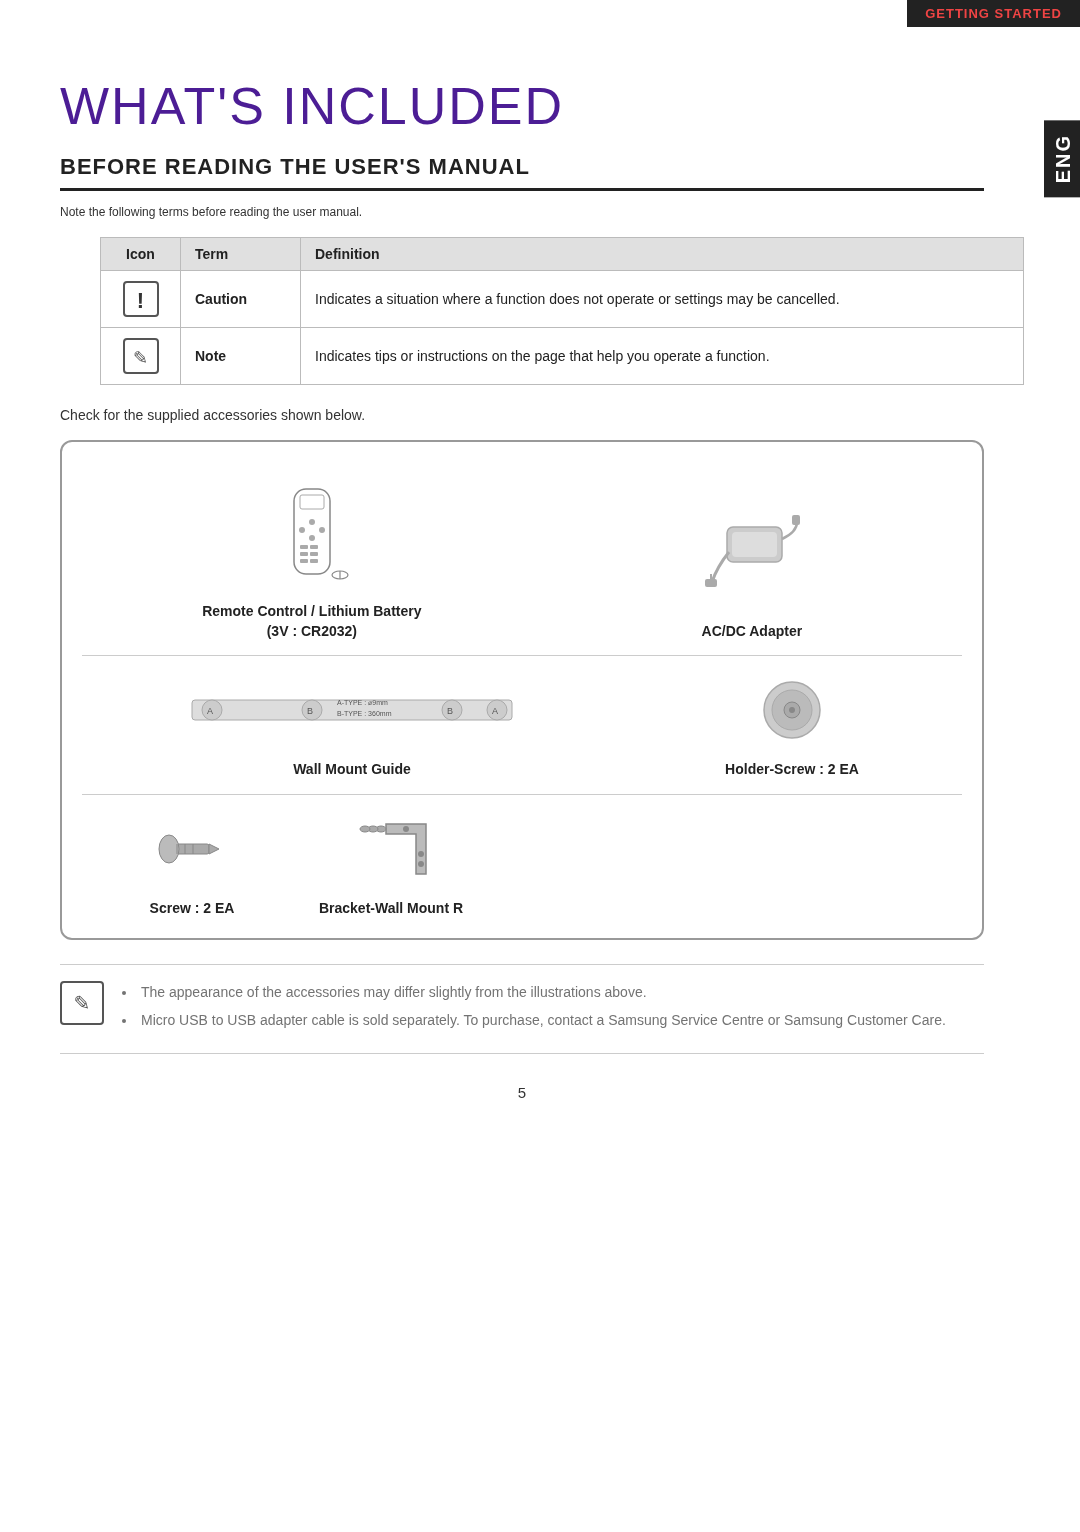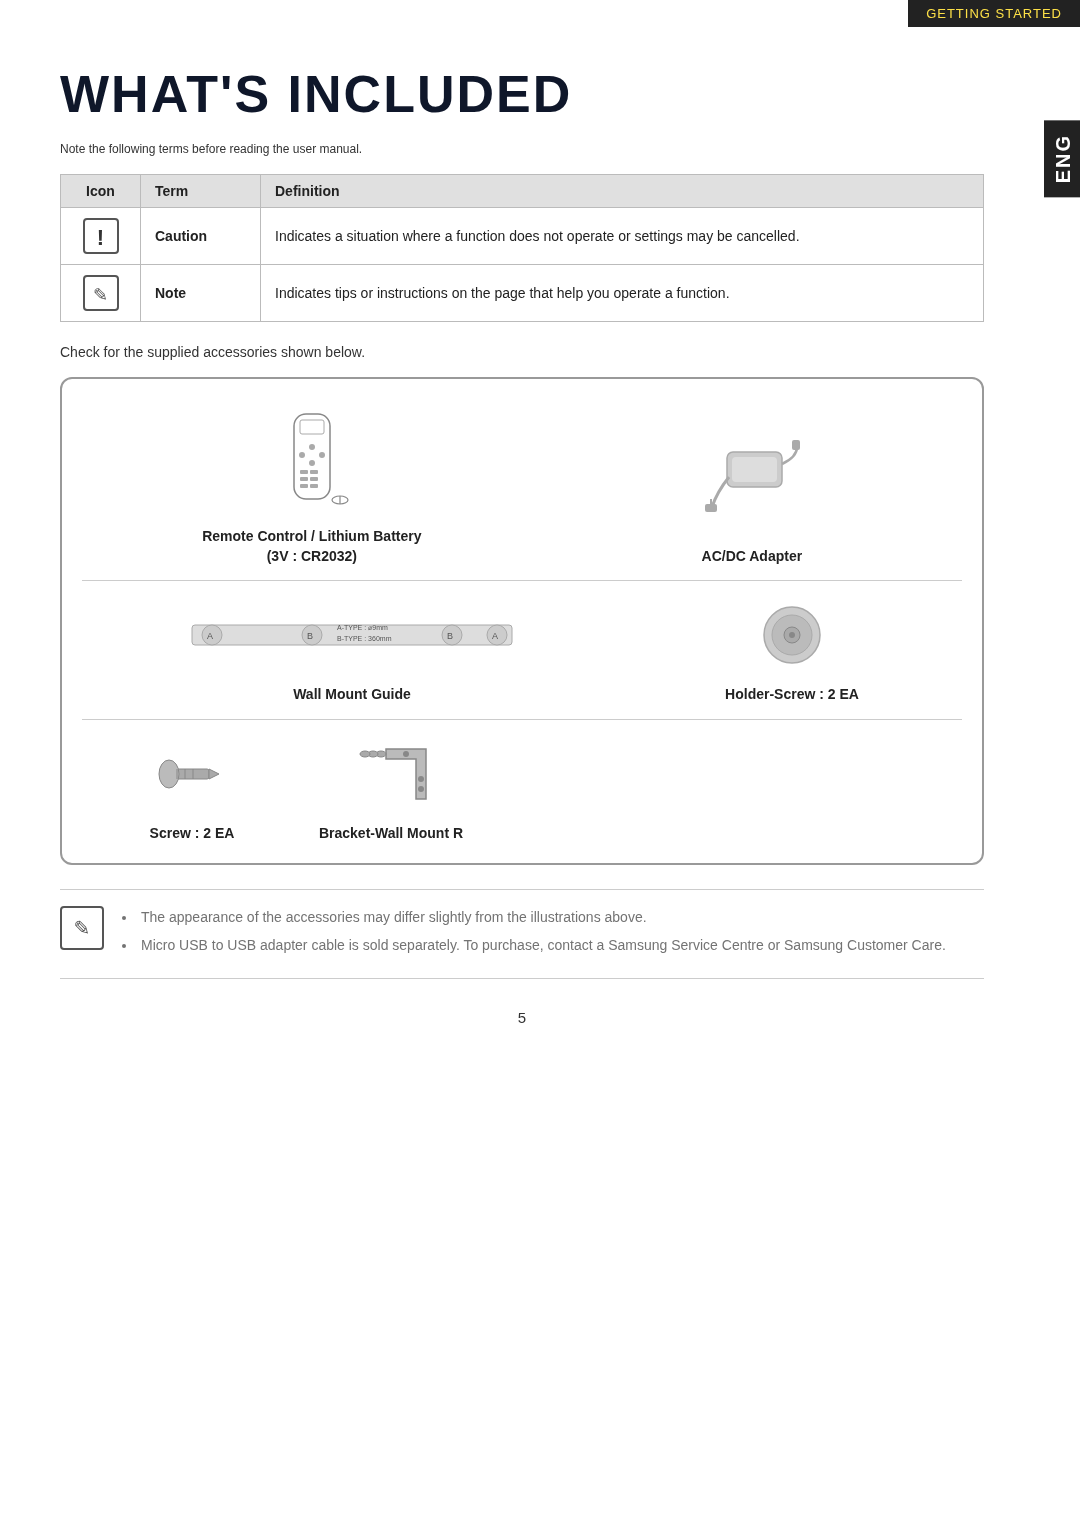--- a/index.html
+++ b/index.html
@@ -12,24 +12,24 @@
       position: relative;
       overflow-x: hidden;
     }
 
     
     .getting-started-tab {
       position: absolute;
       top: 0;
       right: 0;
       background: #222;
-      color: #fde047;
+      color: #ef4444;
       padding: 6px 18px;
       font-size: 13px;
-      font-weight: normal;
+      font-weight: bold;
       letter-spacing: 1px;
     }
 
     
     .eng-tab {
       position: absolute;
       top: 120px;
       right: 0;
       background: #222;
       color: #fff;
@@ -43,25 +43,25 @@
       width: 36px;
     }
 
     .main-content {
       padding: 30px 60px 40px 60px;
       padding-right: 96px;
     }
 
     .page-title {
       font-size: 52px;
-      font-weight: 700;
+      font-weight: 400;
       letter-spacing: 2px;
       margin-bottom: 18px;
-      margin-top: 34px;
-      color: #0f172a;
+      margin-top: 46px;
+      color: #4c1d95;
     }
 
     .section-title {
       font-size: 22px;
       font-weight: 900;
       letter-spacing: 1px;
       border-bottom: 3px solid #222;
       padding-bottom: 8px;
       margin-bottom: 14px;
       text-transform: uppercase;
@@ -85,20 +85,21 @@
       content: '▶';
       font-size: 13px;
     }
 
     
     .icons-table {
       width: 100%;
       border-collapse: collapse;
       margin-bottom: 22px;
       font-size: 14px;
+      margin-left: 40px;
     }
     .icons-table th {
       background: #e0e0e0;
       border: 1px solid #bbb;
       padding: 8px 14px;
       font-weight: bold;
       text-align: left;
     }
     .icons-table th.icon-col { text-align: center; width: 80px; }
     .icons-table th.term-col { width: 120px; }
@@ -138,21 +139,21 @@
     .check-note {
       font-size: 14px;
       margin-bottom: 17px;
       color: #333;
     }
 
     
     .accessories-box {
       border: 2px solid #999;
       border-radius: 12px;
-      padding: 28px 20px 20px 20px;
+      padding: 40px 20px 20px 20px;
       margin-bottom: 24px;
     }
 
     .acc-grid-top {
       display: flex;
       justify-content: space-around;
       align-items: flex-end;
       margin-bottom: 10px;
     }
 
@@ -243,20 +244,21 @@
 <body>
 
 <div class="getting-started-tab">GETTING STARTED</div>
 
 <div class="eng-tab">ENG</div>
 
 <div class="main-content">
 
   <h1 class="page-title">WHAT'S INCLUDED</h1>
 
+  <h2 class="section-title">BEFORE READING THE USER'S MANUAL</h2>
 
   <p class="subtitle-note">Note the following terms before reading the user manual.</p>
 
 
   <table class="icons-table">
     <thead>
       <tr>
         <th class="icon-col">Icon</th>
         <th class="term-col">Term</th>
         <th>Definition</th>

